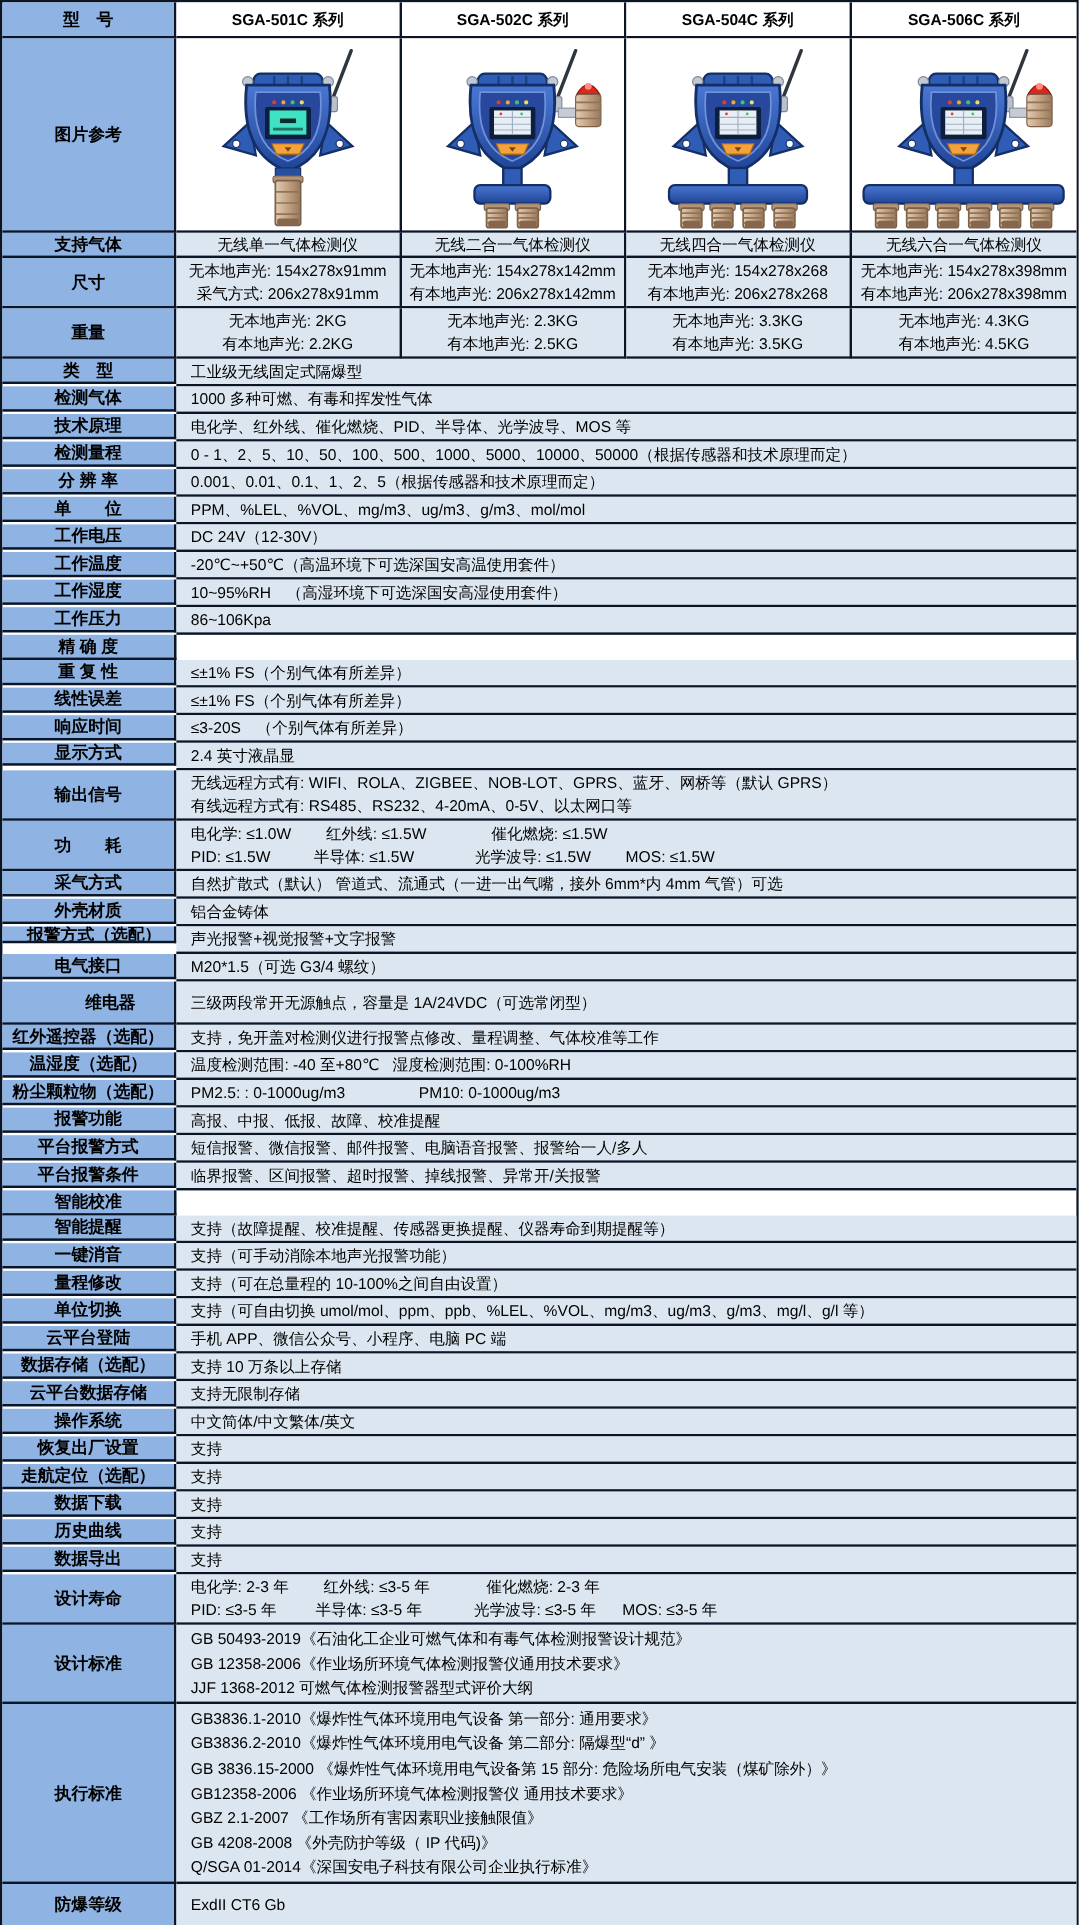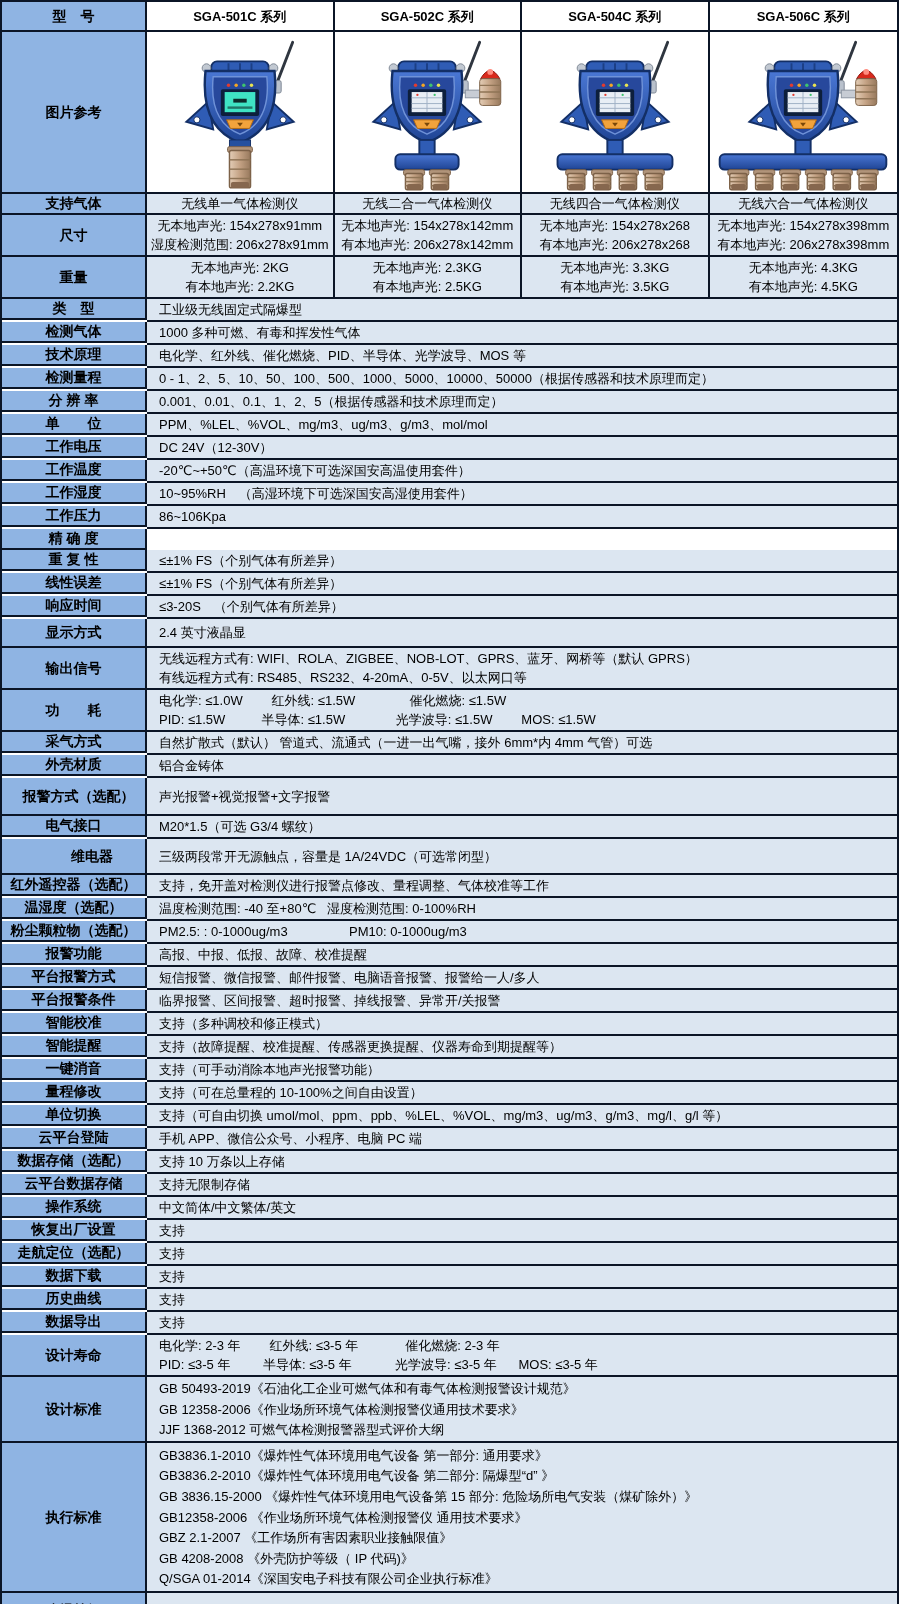--- a/index.html
+++ b/index.html
@@ -318,21 +318,21 @@
       <div class="line">无线四合一气体检测仪</div>
     </div>
     <div class="c val center nor">
       <div class="line">无线六合一气体检测仪</div>
     </div>
     <div class="c lbl" style="height: 42px;">
       <div>尺寸</div>
     </div>
     <div class="c val center">
       <div class="line">无本地声光: 154x278x91mm</div>
-      <div class="line">湿度检测范围: 206x278x91mm</div>
+      <div class="line">采气方式: 206x278x91mm</div>
     </div>
     <div class="c val center">
       <div class="line">无本地声光: 154x278x142mm</div>
       <div class="line">有本地声光: 206x278x142mm</div>
     </div>
     <div class="c val center">
       <div class="line">无本地声光: 154x278x268</div>
       <div class="line">有本地声光: 206x278x268</div>
     </div>
     <div class="c val center nor">
@@ -432,21 +432,21 @@
     </div>
     <div class="c val wide">
       <div class="line">≤±1% FS（个别气体有所差异）</div>
     </div>
     <div class="c lbl" style="height: 21px;">
       <div>响应时间</div>
     </div>
     <div class="c val wide">
       <div class="line">≤3-20S　（个别气体有所差异）</div>
     </div>
-    <div class="c lbl" style="height: 29px;">
+    <div class="c lbl" style="height: 19px;">
       <div>显示方式</div>
     </div>
     <div class="c val wide">
       <div class="line">2.4 英寸液晶显</div>
     </div>
     <div class="c lbl" style="height: 42px;">
       <div>输出信号</div>
     </div>
     <div class="c val wide">
       <div class="line">无线远程方式有: WIFI、ROLA、ZIGBEE、NOB-LOT、GPRS、蓝牙、网桥等（默认 GPRS）</div>
@@ -464,21 +464,21 @@
     </div>
     <div class="c val wide">
       <div class="line">自然扩散式（默认） 管道式、流通式（一进一出气嘴，接外 6mm*内 4mm 气管）可选</div>
     </div>
     <div class="c lbl" style="height: 21px;">
       <div>外壳材质</div>
     </div>
     <div class="c val wide">
       <div class="line">铝合金铸体</div>
     </div>
-    <div class="c lbl" style="height: 38px; padding-left: 12px;">
+    <div class="c lbl" style="height: 14px; padding-left: 12px;">
       <div>报警方式（选配）</div>
     </div>
     <div class="c val wide">
       <div class="line">声光报警+视觉报警+文字报警</div>
     </div>
     <div class="c lbl" style="height: 21px;">
       <div>电气接口</div>
     </div>
     <div class="c val wide">
       <div class="line">M20*1.5（可选 G3/4 螺纹）</div>
@@ -520,23 +520,20 @@
       <div class="line">短信报警、微信报警、邮件报警、电脑语音报警、报警给一人/多人</div>
     </div>
     <div class="c lbl" style="height: 21px;">
       <div>平台报警条件</div>
     </div>
     <div class="c val wide">
       <div class="line">临界报警、区间报警、超时报警、掉线报警、异常开/关报警</div>
     </div>
     <div class="c lbl" style="height: 21px;">
       <div>智能校准</div>
-    </div>
-    <div class="c val wide">
-      <div class="line">支持（多种调校和修正模式）</div>
     </div>
     <div class="c lbl" style="height: 21px;">
       <div>智能提醒</div>
     </div>
     <div class="c val wide">
       <div class="line">支持（故障提醒、校准提醒、传感器更换提醒、仪器寿命到期提醒等）</div>
     </div>
     <div class="c lbl" style="height: 21px;">
       <div>一键消音</div>
     </div>

